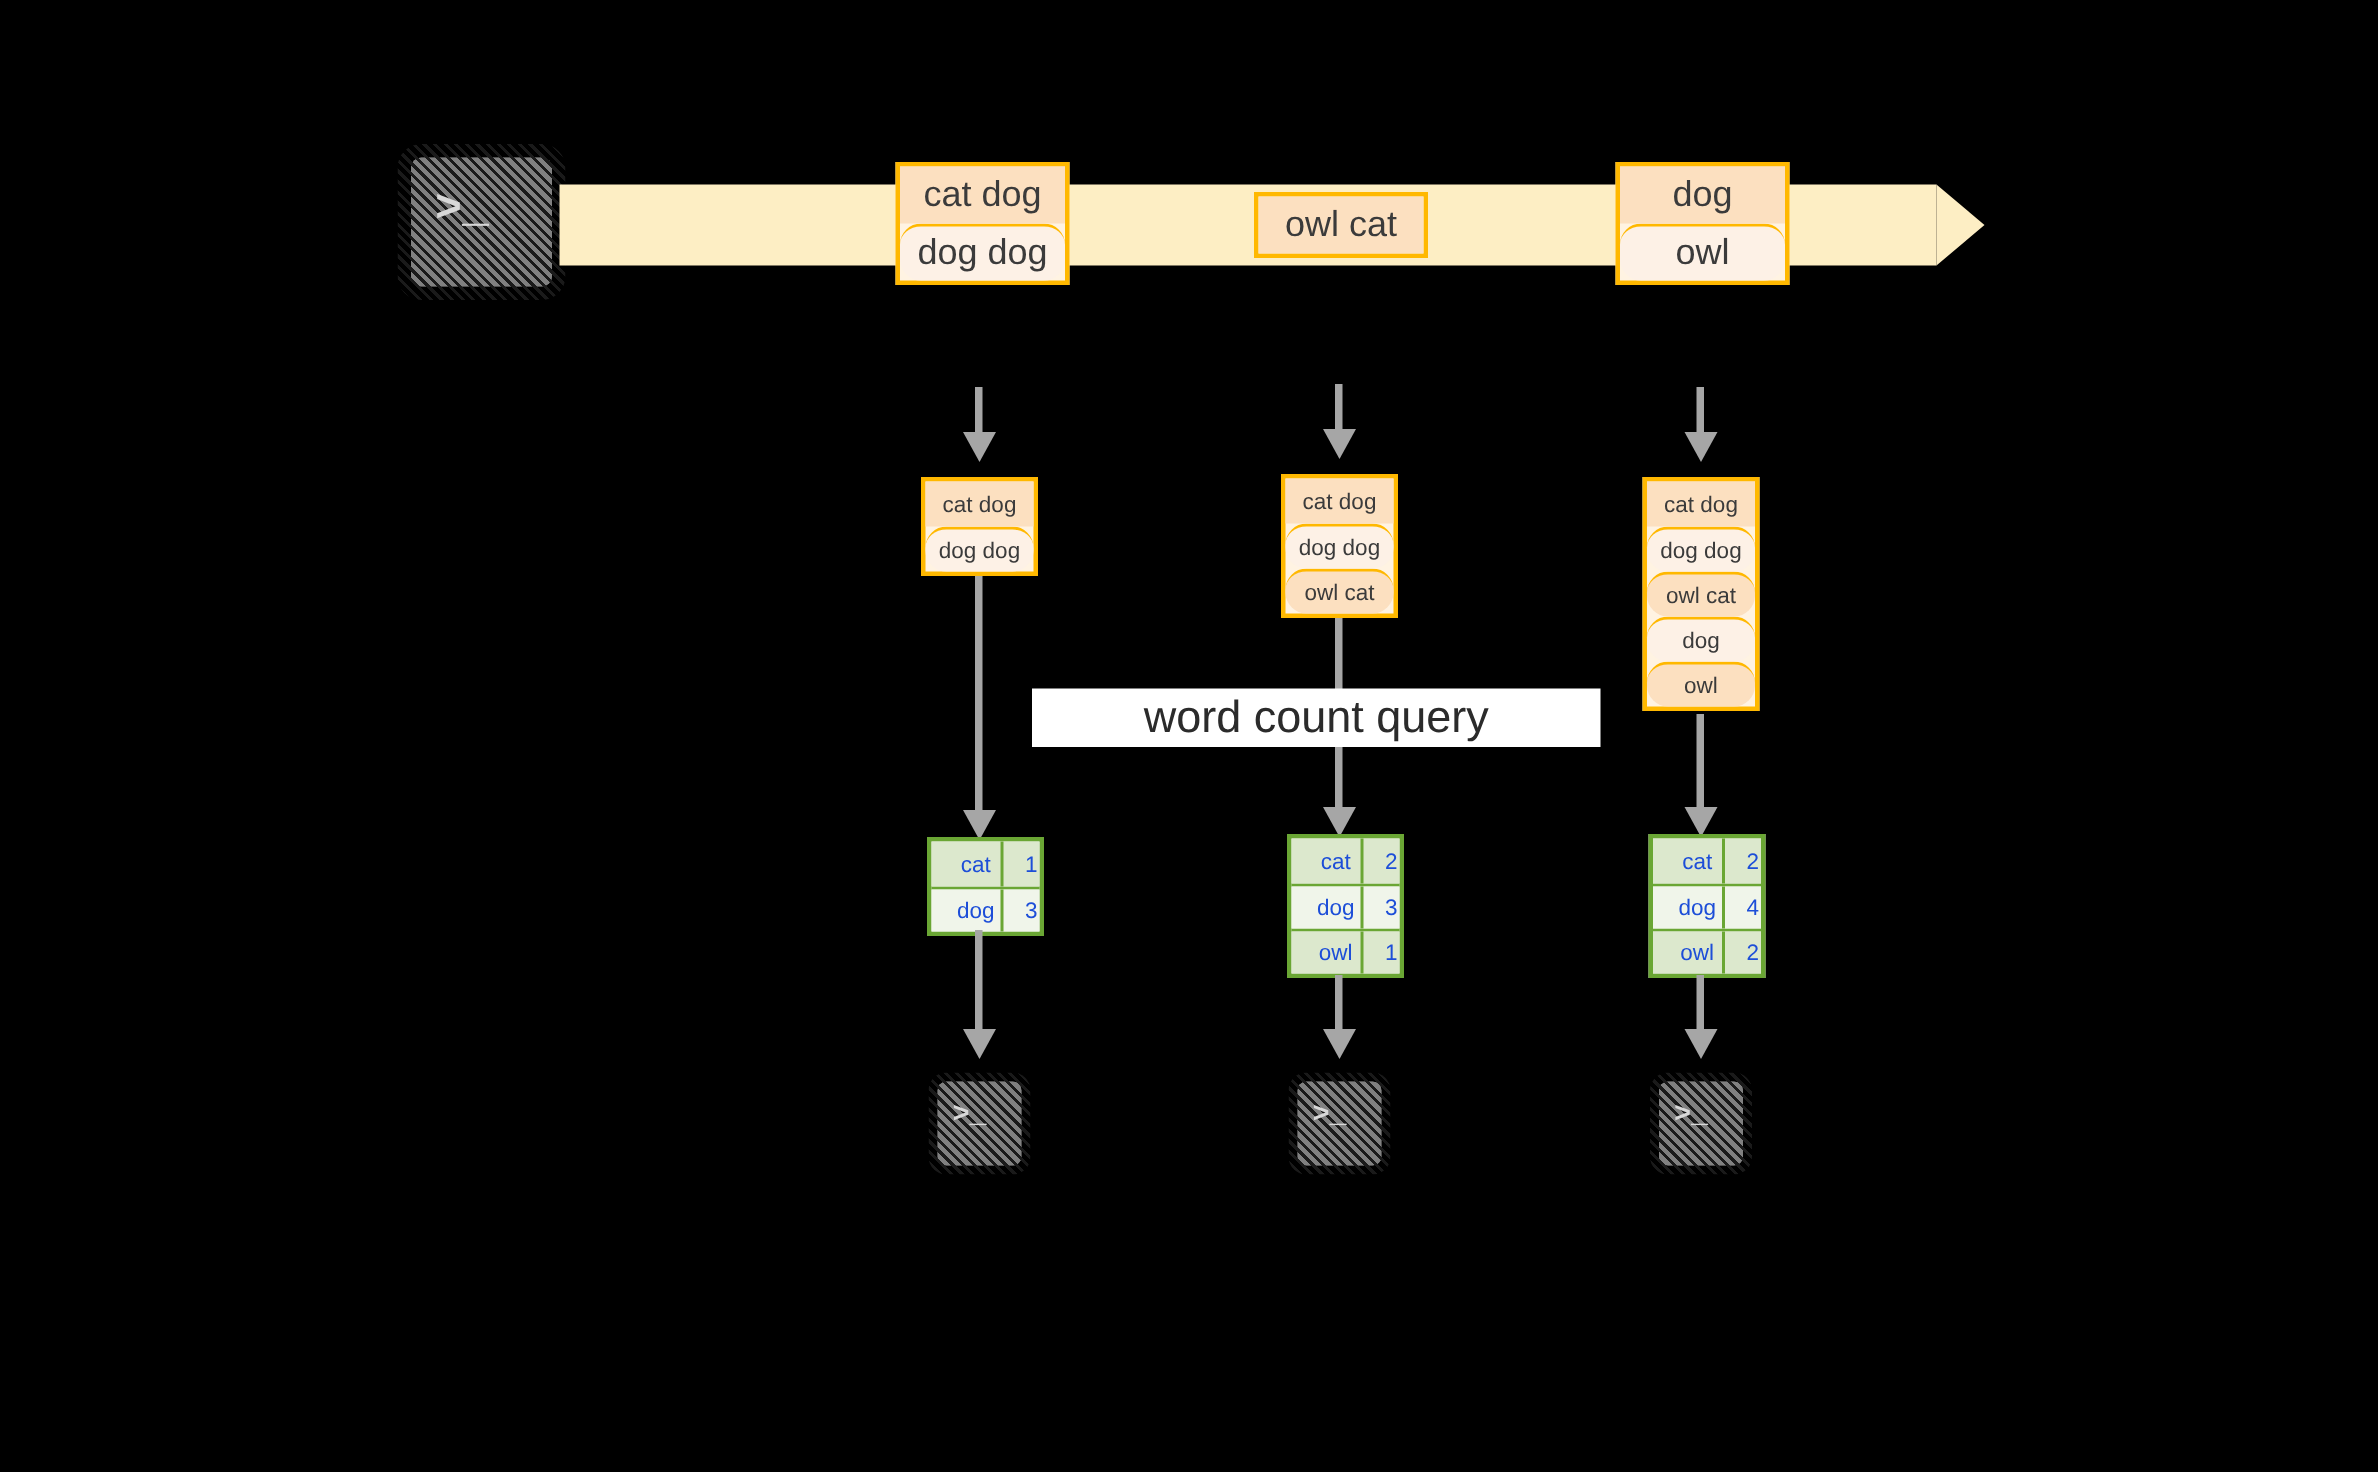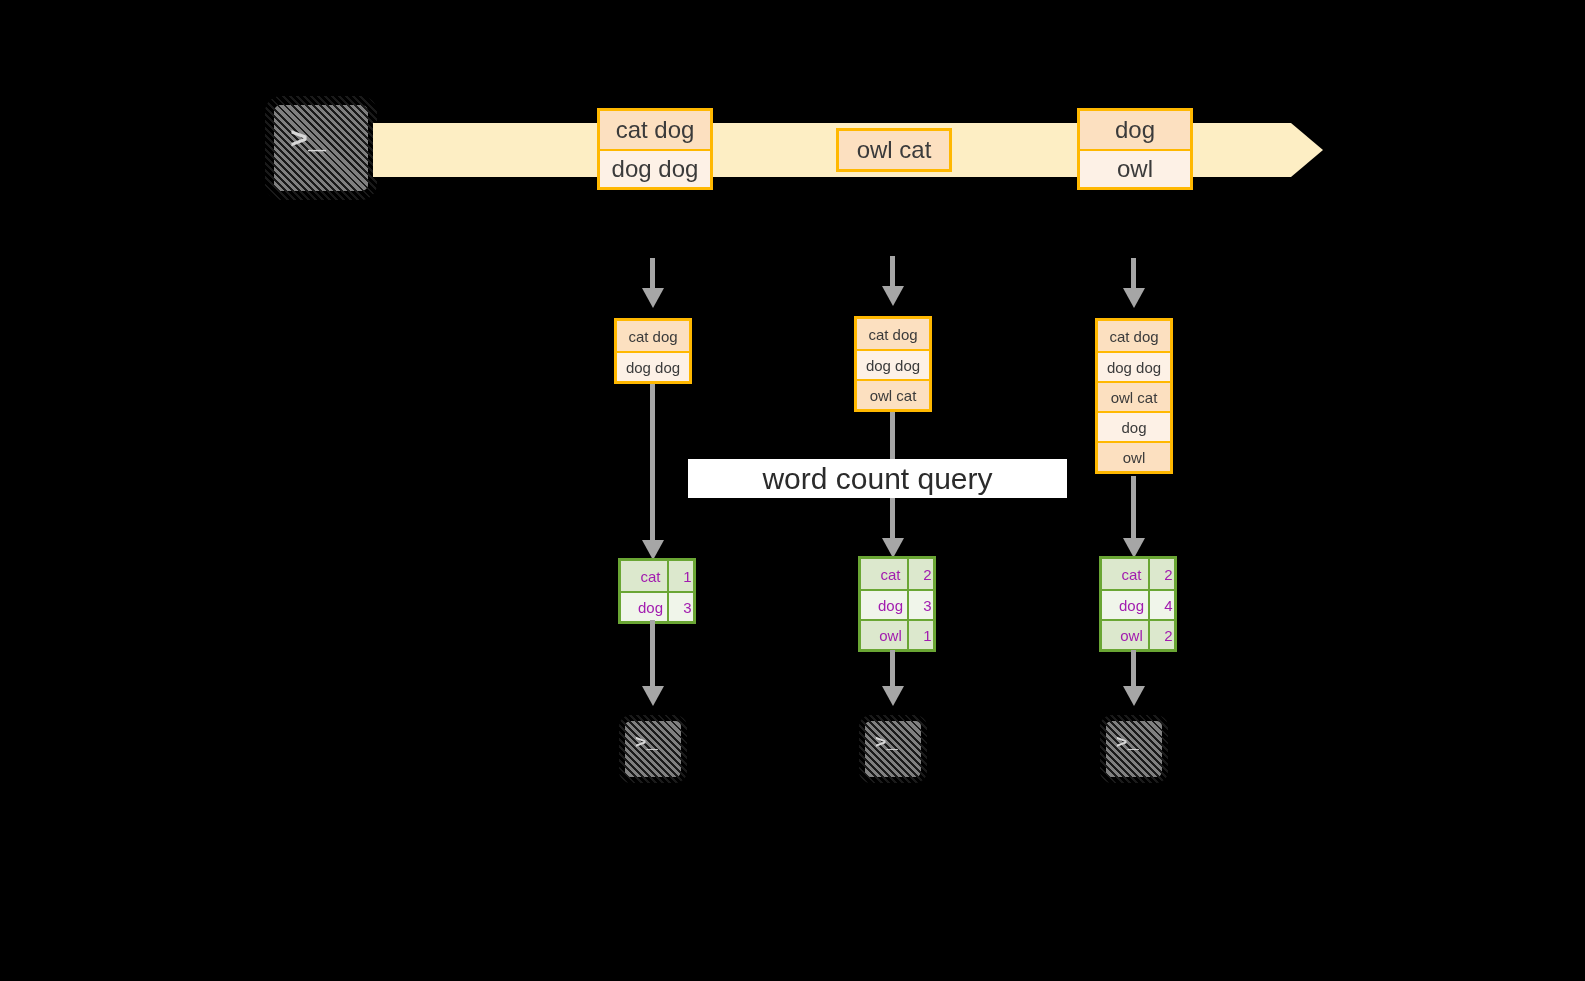--- a/index.html
+++ b/index.html
@@ -70,21 +70,21 @@
   .rec-stack .rec {
     box-sizing: border-box;
     display: flex;
     align-items: center;
     justify-content: center;
     color: #3b3b3b;
     white-space: nowrap;
   }
   .rec.shade-a { background: #fce0c0; }
   .rec.shade-b { background: #fdf1e6; }
-  .rec.sep { border-top: 2px solid #ffb800; }
+  .rec.sep { border-top: 2px solid #ffb800; border-radius: 14px; }
 
   
   .rec-stack.top { width: 116px; }
   .rec-stack.top .rec { height: 38px; font-size: 24px; }
 
   
   .rec-stack.col { width: 78px; }
   .rec-stack.col .rec { height: 30px; font-size: 15px; }
 
   
@@ -99,21 +99,21 @@
     height: 30px;
     box-sizing: border-box;
   }
   .count-table .row.sep { border-top: 2px solid #6aa634; }
   .count-table .cell {
     box-sizing: border-box;
     display: flex;
     align-items: center;
     justify-content: center;
     font-size: 15px;
-    color: #a21caf;
+    color: #1d4ed8;
     padding-left: 13px;
   }
   .count-table .cell.word { width: 46px; }
   .count-table .cell.num  { width: 26px; border-left: 2px solid #6aa634; }
   .row.shade-a .cell { background: #dce8cd; }
   .row.shade-b .cell { background: #f0f5ea; }
 
   
   .conn {
     position: absolute;

